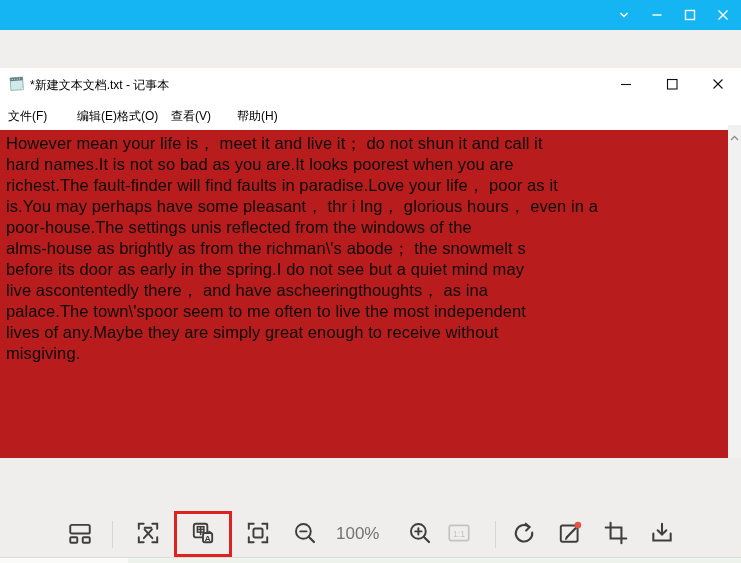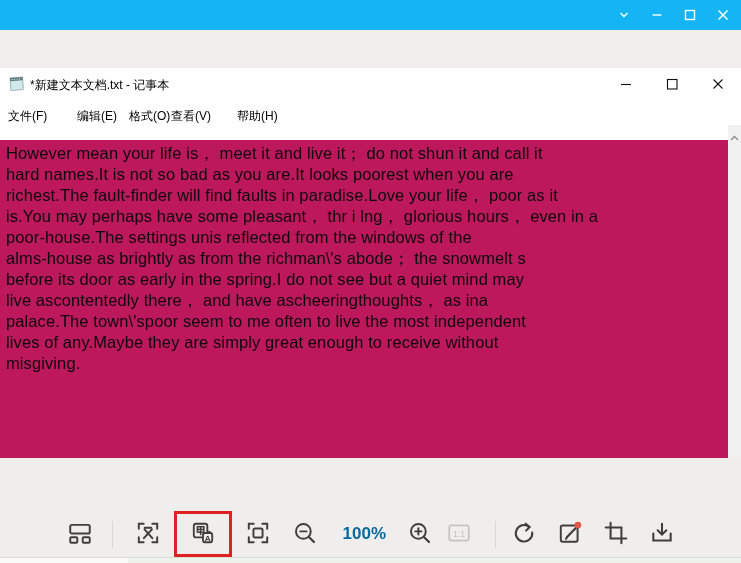--- a/index.html
+++ b/index.html
@@ -20,35 +20,35 @@
   
   .notepad{position:absolute;left:0;top:68px;width:741px;height:390px;background:#ffffff;border-radius:25px;}
   .np-titlebar{position:absolute;left:0;top:0;width:741px;height:36px;background:#fff;}
   .np-doc-icon{position:absolute;left:8px;top:6px;width:18px;height:20px;}
   .np-title{position:absolute;left:30px;top:9px;font-size:12px;color:#000;white-space:nowrap;}
   .np-controls{position:absolute;right:0;top:0;height:36px;display:flex;align-items:center;}
   .np-ctl{width:46px;height:36px;display:flex;align-items:center;justify-content:center;}
   .np-menubar{position:absolute;left:0;top:36px;width:741px;height:22px;background:#fff;}
   .np-menu-item{position:absolute;top:3px;font-size:12px;color:#000;padding:1px 3px;white-space:nowrap;text-align:center;}
   .np-body{
-    position:absolute;left:0;top:72px;width:728px;height:332px;background:#be185d;
+    position:absolute;left:0;top:62px;width:728px;height:332px;background:#b91c1c;
     font-size:16.5px;line-height:21px;color:#0b0b0b;
     padding:3px 17px 0 6px;box-sizing:border-box;
     white-space:pre-wrap;overflow:hidden;letter-spacing:0.1px;
   }
   .np-scrollbar{
     position:absolute;right:0;top:57px;width:13px;height:333px;background:#f1f1f1;
     display:flex;justify-content:center;
   }
   .np-scroll-up{margin-top:5px;}
   
   .bottom-panel{position:absolute;left:0;top:458px;width:741px;height:99px;background:#efeeec;}
   .tb-btn{position:absolute;top:64px;width:26px;height:26px;display:flex;align-items:center;justify-content:center;}
   .tb-divider{position:absolute;top:63px;width:1px;height:27px;background:#d7d6d4;}
-  .tb-zoom-label{position:absolute;top:66px;left:336px;width:50px;font-size:17px;color:#0369a1;text-align:right;font-weight:bold;}
+  .tb-zoom-label{position:absolute;top:66px;left:336px;width:50px;font-size:17px;color:#737373;text-align:left;}
   .tb-highlight{
     position:absolute;left:174px;top:53px;width:58px;height:46px;
     border:3px solid #e02121;box-sizing:border-box;pointer-events:none;
   }
   
   .bottom-strip{position:absolute;left:0;top:557px;width:741px;height:6px;border-top:1px solid #d9ddd5;box-sizing:border-box;}
   .bs-left{position:absolute;left:0;top:0;width:128px;height:6px;background:#fafaf8;}
   .bs-right{position:absolute;left:128px;top:0;width:613px;height:6px;background:#edf2ea;}
 </style>
 </head>
@@ -127,21 +127,21 @@
               <line x1="12.5" y1="3.5" x2="3.5" y2="12.5" stroke="#111" stroke-width="1.1"></line>
             </svg>
         </span>
       </div>
     </div>
   </div>
 
   <div class="np-menubar">
     <span class="np-menu-item" style="left:5px">文件(F)</span>
     <span class="np-menu-item" style="left:74px">编辑(E)</span>
-    <span class="np-menu-item" style="left:126px">格式(O)</span>
+    <span class="np-menu-item" style="left:114px">格式(O)</span>
     <span class="np-menu-item" style="left:168px">查看(V)</span>
     <span class="np-menu-item" style="left:234px">帮助(H)</span>
   </div>
 
   <div class="np-body">However mean your life is， meet it and live it； do not shun it and call it
 hard names.It is not so bad as you are.It looks poorest when you are
 richest.The fault-finder will find faults in paradise.Love your life， poor as it
 is.You may perhaps have some pleasant， thr i lng， glorious hours， even in a
 poor-house.The settings unis reflected from the windows of the
 alms-house as brightly as from the richman\'s abode； the snowmelt s

